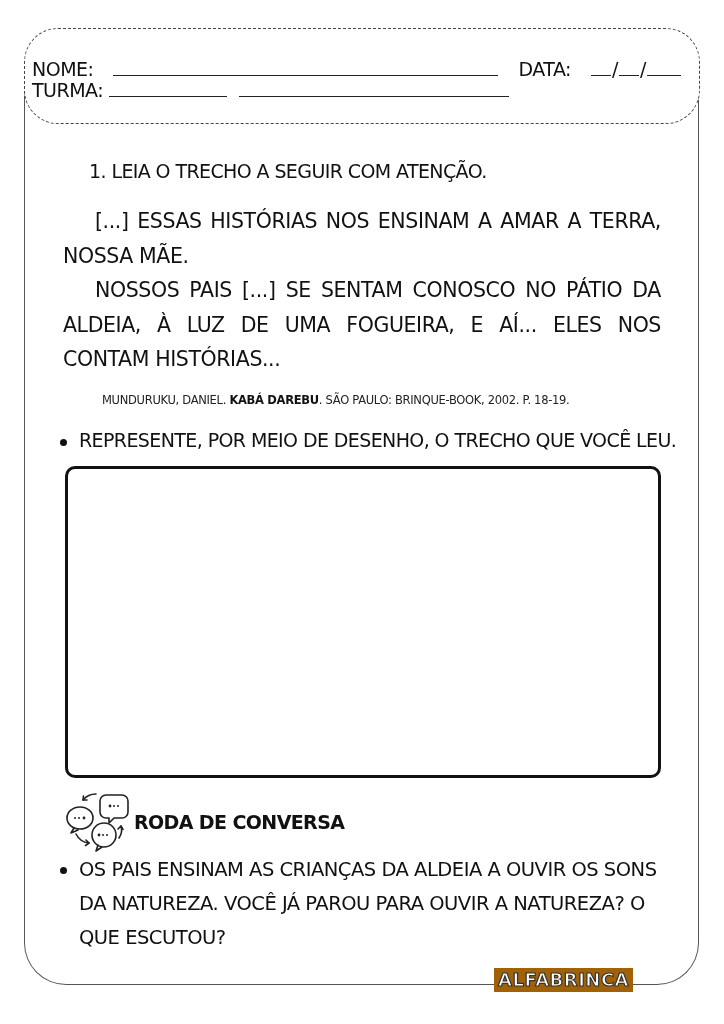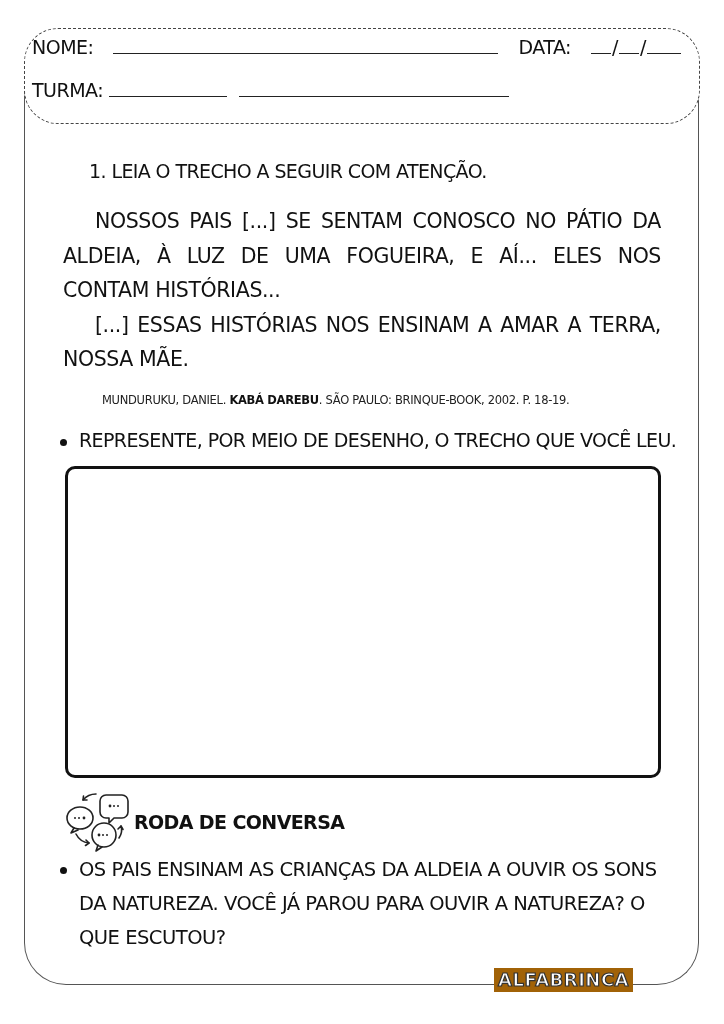--- a/index.html
+++ b/index.html
@@ -43,21 +43,21 @@
     .header-row {
       position: absolute;
       left: 32px;
       font-size: 19px;
       letter-spacing: -0.5px;
       white-space: nowrap;
       display: flex;
       align-items: baseline;
       color: #111;
     }
-    .header-row.r1 { top: 36px; gap: 14px; }
+    .header-row.r1 { top: 58px; gap: 14px; }
     .header-row.r2 { top: 79px; }
     .fill-line {
       display: inline-block;
       border-bottom: 1.6px solid #222;
       height: 14px;
       margin: 0 6px;
     }
     .date-fill {
       display: inline-flex;
       align-items: baseline;
@@ -212,22 +212,22 @@
   <span class="fill-line" style="width:118px;"></span>
   <span class="fill-line" style="width:270px;"></span>
 </div>
 
 <div class="question-title">
   <span>1.</span>
   <span>LEIA O TRECHO A SEGUIR COM ATENÇÃO.</span>
 </div>
 
 <div class="passage">
+  <p>[...] ESSAS HISTÓRIAS NOS ENSINAM A AMAR A TERRA, NOSSA MÃE.</p>
   <p>NOSSOS PAIS [...] SE SENTAM CONOSCO NO PÁTIO DA ALDEIA, À LUZ DE UMA FOGUEIRA, E AÍ... ELES NOS CONTAM HISTÓRIAS...</p>
-  <p>[...] ESSAS HISTÓRIAS NOS ENSINAM A AMAR A TERRA, NOSSA MÃE.</p>
 </div>
 
 <div class="citation">
   <span>MUNDURUKU, DANIEL.</span>
   <b>KABÁ DAREBU</b><span>. SÃO PAULO: BRINQUE-BOOK, 2002. P. 18-19.</span>
 </div>
 
 <div class="bullet-line instruction">
   <span class="bullet-dot"></span>
   <span>REPRESENTE, POR MEIO DE DESENHO, O TRECHO QUE VOCÊ LEU.</span>

